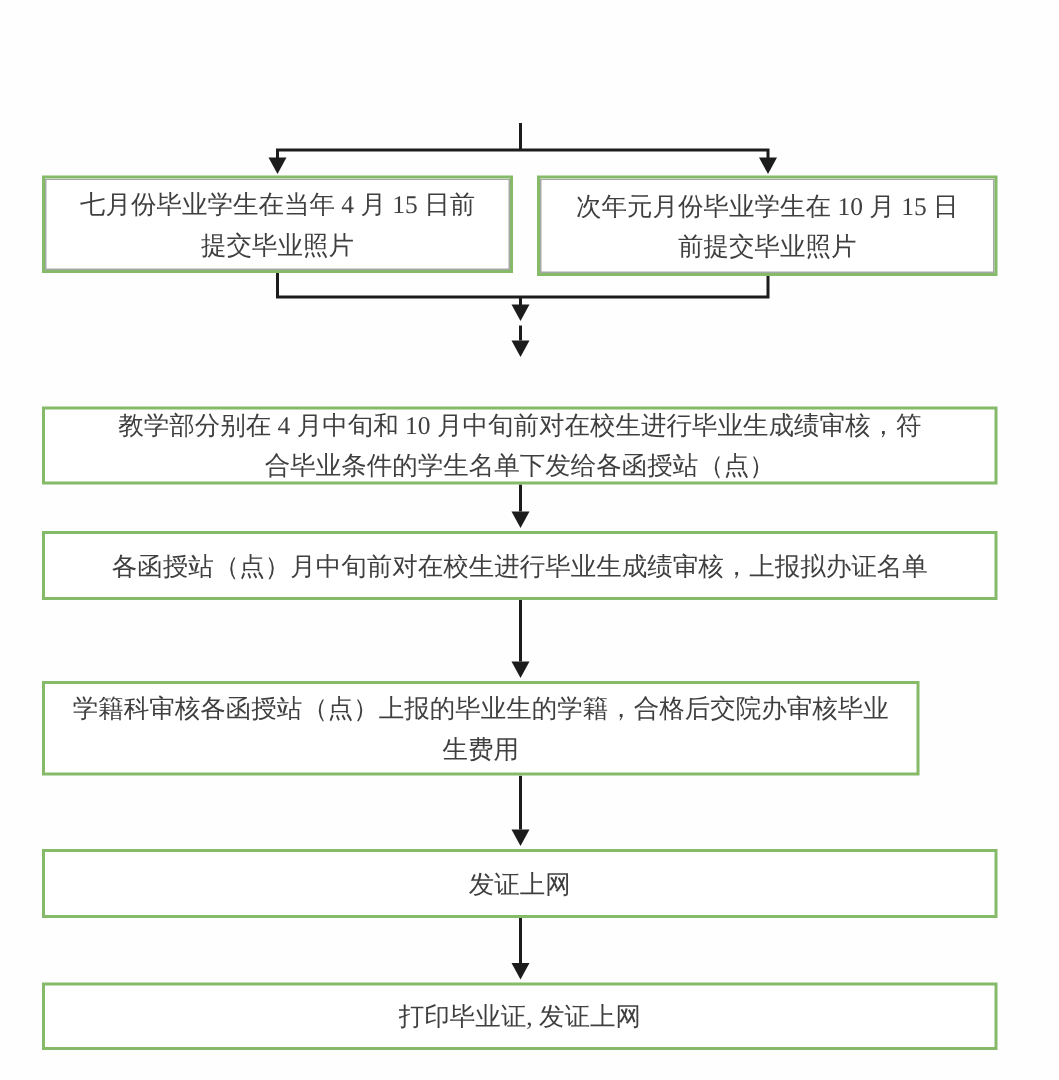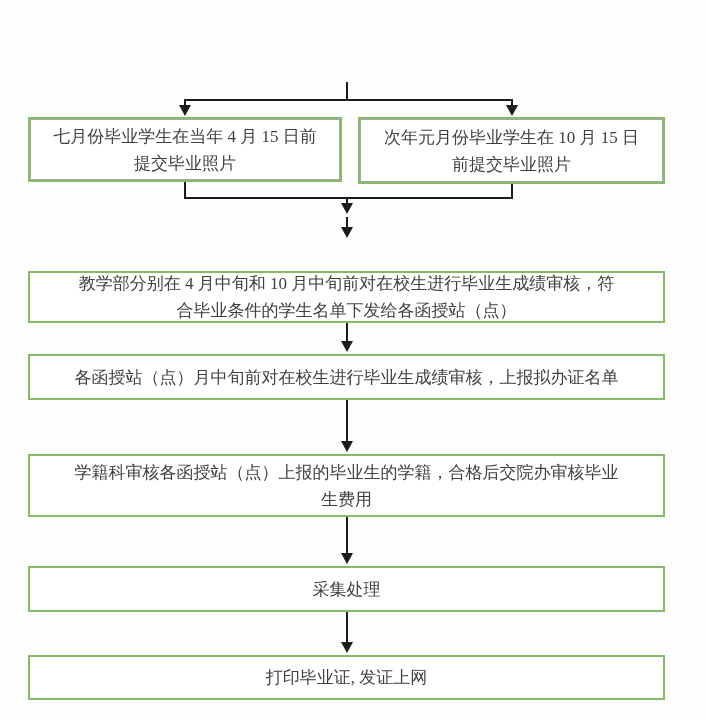--- a/index.html
+++ b/index.html
@@ -42,21 +42,21 @@
     padding: 2px 10px;
   }
   .node .node-text { white-space: pre-line; }
   .node.dbl { box-shadow: inset 0 0 0 1px rgba(60,60,60,0.45); }
   
   .n0 { left: 28px; top: 19px;  width: 637px; height: 63px; }
   .n1 { left: 28px; top: 117px; width: 314px; height: 65px; text-align: center; }
   .n2 { left: 358px; top: 117px; width: 307px; height: 67px; }
   .n3 { left: 28px; top: 239px; width: 637px; height: 52px; margin-top: 32px; }
   .n4 { left: 28px; top: 354px; width: 637px; height: 46px; }
-  .n5 { left: 28px; top: 454px; width: 637px; height: 63px; }
+  .n5 { left: 28px; top: 454px; width: 585px; height: 63px; }
   .n6 { left: 28px; top: 566px; width: 637px; height: 46px; }
   .n7 { left: 28px; top: 655px; width: 637px; height: 45px; }
 </style>
 </head>
 <body>
 
 <div class="canvas">
 
   <svg class="flow-svg" viewBox="0 0 706 720" aria-hidden="true">
     <g>
@@ -107,20 +107,20 @@
   <div class="node n4">
     <span class="node-text">各函授站（点）月中旬前对在校生进行毕业生成绩审核，上报拟办证名单</span>
   </div>
 
   <div class="node n5">
     <span class="node-text">学籍科审核各函授站（点）上报的毕业生的学籍，合格后交院办审核毕业
 生费用</span>
   </div>
 
   <div class="node n6">
-    <span class="node-text">采集处理</span>
+    <span class="node-text">发证上网</span>
   </div>
 
   <div class="node n7">
     <span class="node-text">打印毕业证, 发证上网</span>
   </div>
 
 </div>
 
 </body></html>

